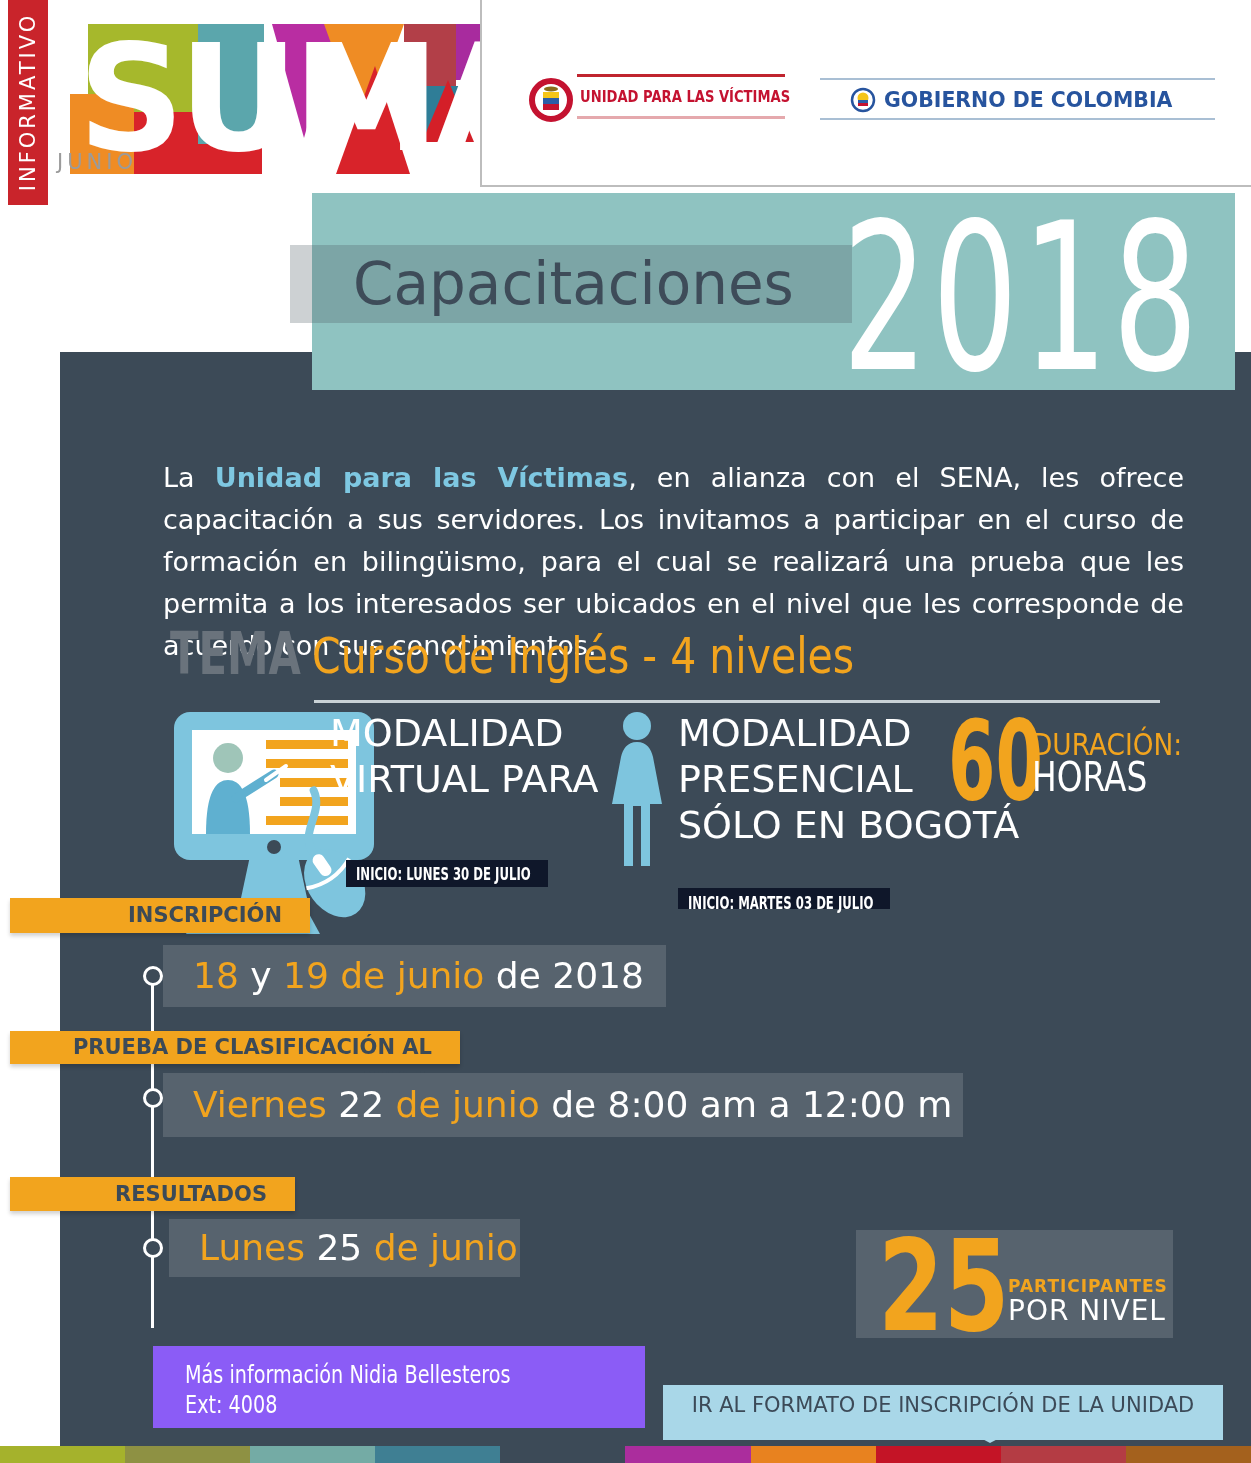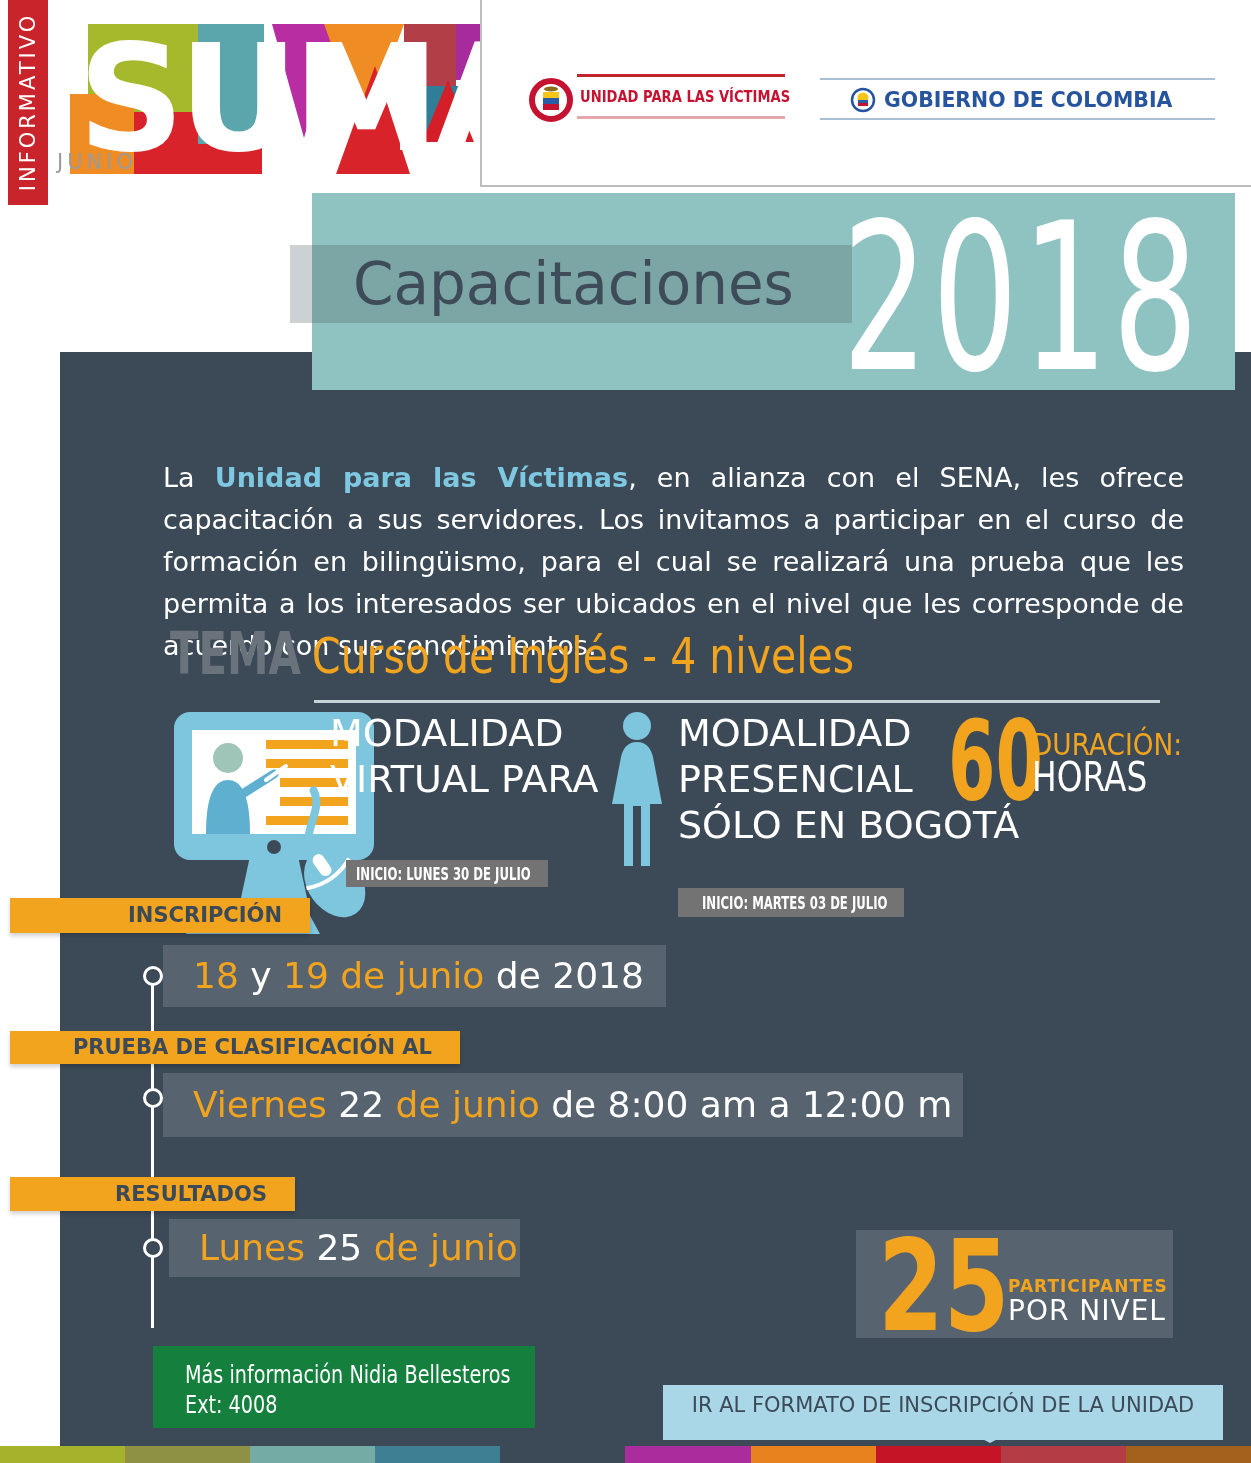--- a/index.html
+++ b/index.html
@@ -47,25 +47,25 @@
   #tema-label{left:170px;top:620px;font-size:58px;font-weight:bold;color:#6A737C;white-space:nowrap;}
   #tema-label .sx{transform:scaleX(0.72);}
   #tema-value{left:312px;top:627px;font-size:50px;color:var(--orange,#F2A41E);white-space:nowrap;}
   #tema-value .sx{transform:scaleX(0.82);}
   #tema-underline{left:314px;top:700px;width:846px;height:3px;background:#C9D2D6;}
 
   
   .mod-lines{color:#fff;font-size:38px;line-height:46px;white-space:nowrap;}
   #mod-left-lines{left:330px;top:710px;}
   #mod-right-lines{left:678px;top:710px;}
-  .inicio-band{background:#737373;color:#fff;overflow:visible;white-space:nowrap;}
+  .inicio-band{background:#0f172a;color:#fff;overflow:visible;white-space:nowrap;}
   .inicio-band span{display:inline-block;transform-origin:left center;transform:scaleX(0.65);
     font-size:18px;font-weight:bold;}
   #inicio-left{left:346px;top:860px;width:192px;height:27px;line-height:27px;padding-left:10px;}
-  #inicio-right{left:678px;top:888px;width:202px;height:29px;line-height:29px;padding-left:24px;}
+  #inicio-right{left:678px;top:888px;width:202px;height:21px;line-height:29px;padding-left:10px;}
   #virtual-icon{left:168px;top:706px;}
   #woman-icon{left:604px;top:711px;}
 
   
   #dur-number{left:948px;top:706px;font-size:110px;font-weight:bold;line-height:1;color:var(--orange,#F2A41E);}
   #dur-number .sx{transform:scaleX(0.62);}
   #dur-label{left:1032px;top:720px;font-size:30px;color:var(--orange,#F2A41E);white-space:nowrap;margin-top:7px;}
   #dur-label .sx{transform:scaleX(0.88);}
   #dur-unit{left:1032px;top:754px;font-size:40px;color:#fff;white-space:nowrap;}
   #dur-unit .sx{transform:scaleX(0.82);}
@@ -88,21 +88,21 @@
 
   
   #part-box{left:856px;top:1230px;width:317px;height:108px;background:#57636E;}
   #part-number{position:absolute;left:22px;top:-6px;font-size:126px;font-weight:bold;line-height:1;
     color:var(--orange,#F2A41E);transform-origin:left top;transform:scaleX(0.75);}
   #part-col{position:absolute;left:152px;bottom:12px;}
   #part-line1{font-size:17px;font-weight:bold;letter-spacing:1px;color:var(--orange,#F2A41E);white-space:nowrap;}
   #part-line2{font-size:28px;color:#fff;letter-spacing:1px;white-space:nowrap;line-height:30px;}
 
   
-  #contact-box{left:153px;top:1346px;width:382px;height:82px;background:#15803d;}
+  #contact-box{left:153px;top:1346px;width:492px;height:82px;background:#8b5cf6;}
   #contact-box .inner{position:absolute;left:32px;top:14px;color:#fff;font-size:24px;line-height:30px;
     transform-origin:left top;transform:scaleX(0.8);white-space:nowrap;}
 
   
   #cta{left:663px;top:1385px;width:560px;height:55px;line-height:41px;background:var(--lightblue,#A9D7E8);
     color:#3C4A58;font-size:21px;text-align:center;white-space:nowrap;cursor:pointer;}
   #cta-arrow{left:958px;top:1426px;width:0;height:0;border-left:32px solid transparent;
     border-right:32px solid transparent;border-top:17px solid var(--lightblue,#A9D7E8);}
 
   

